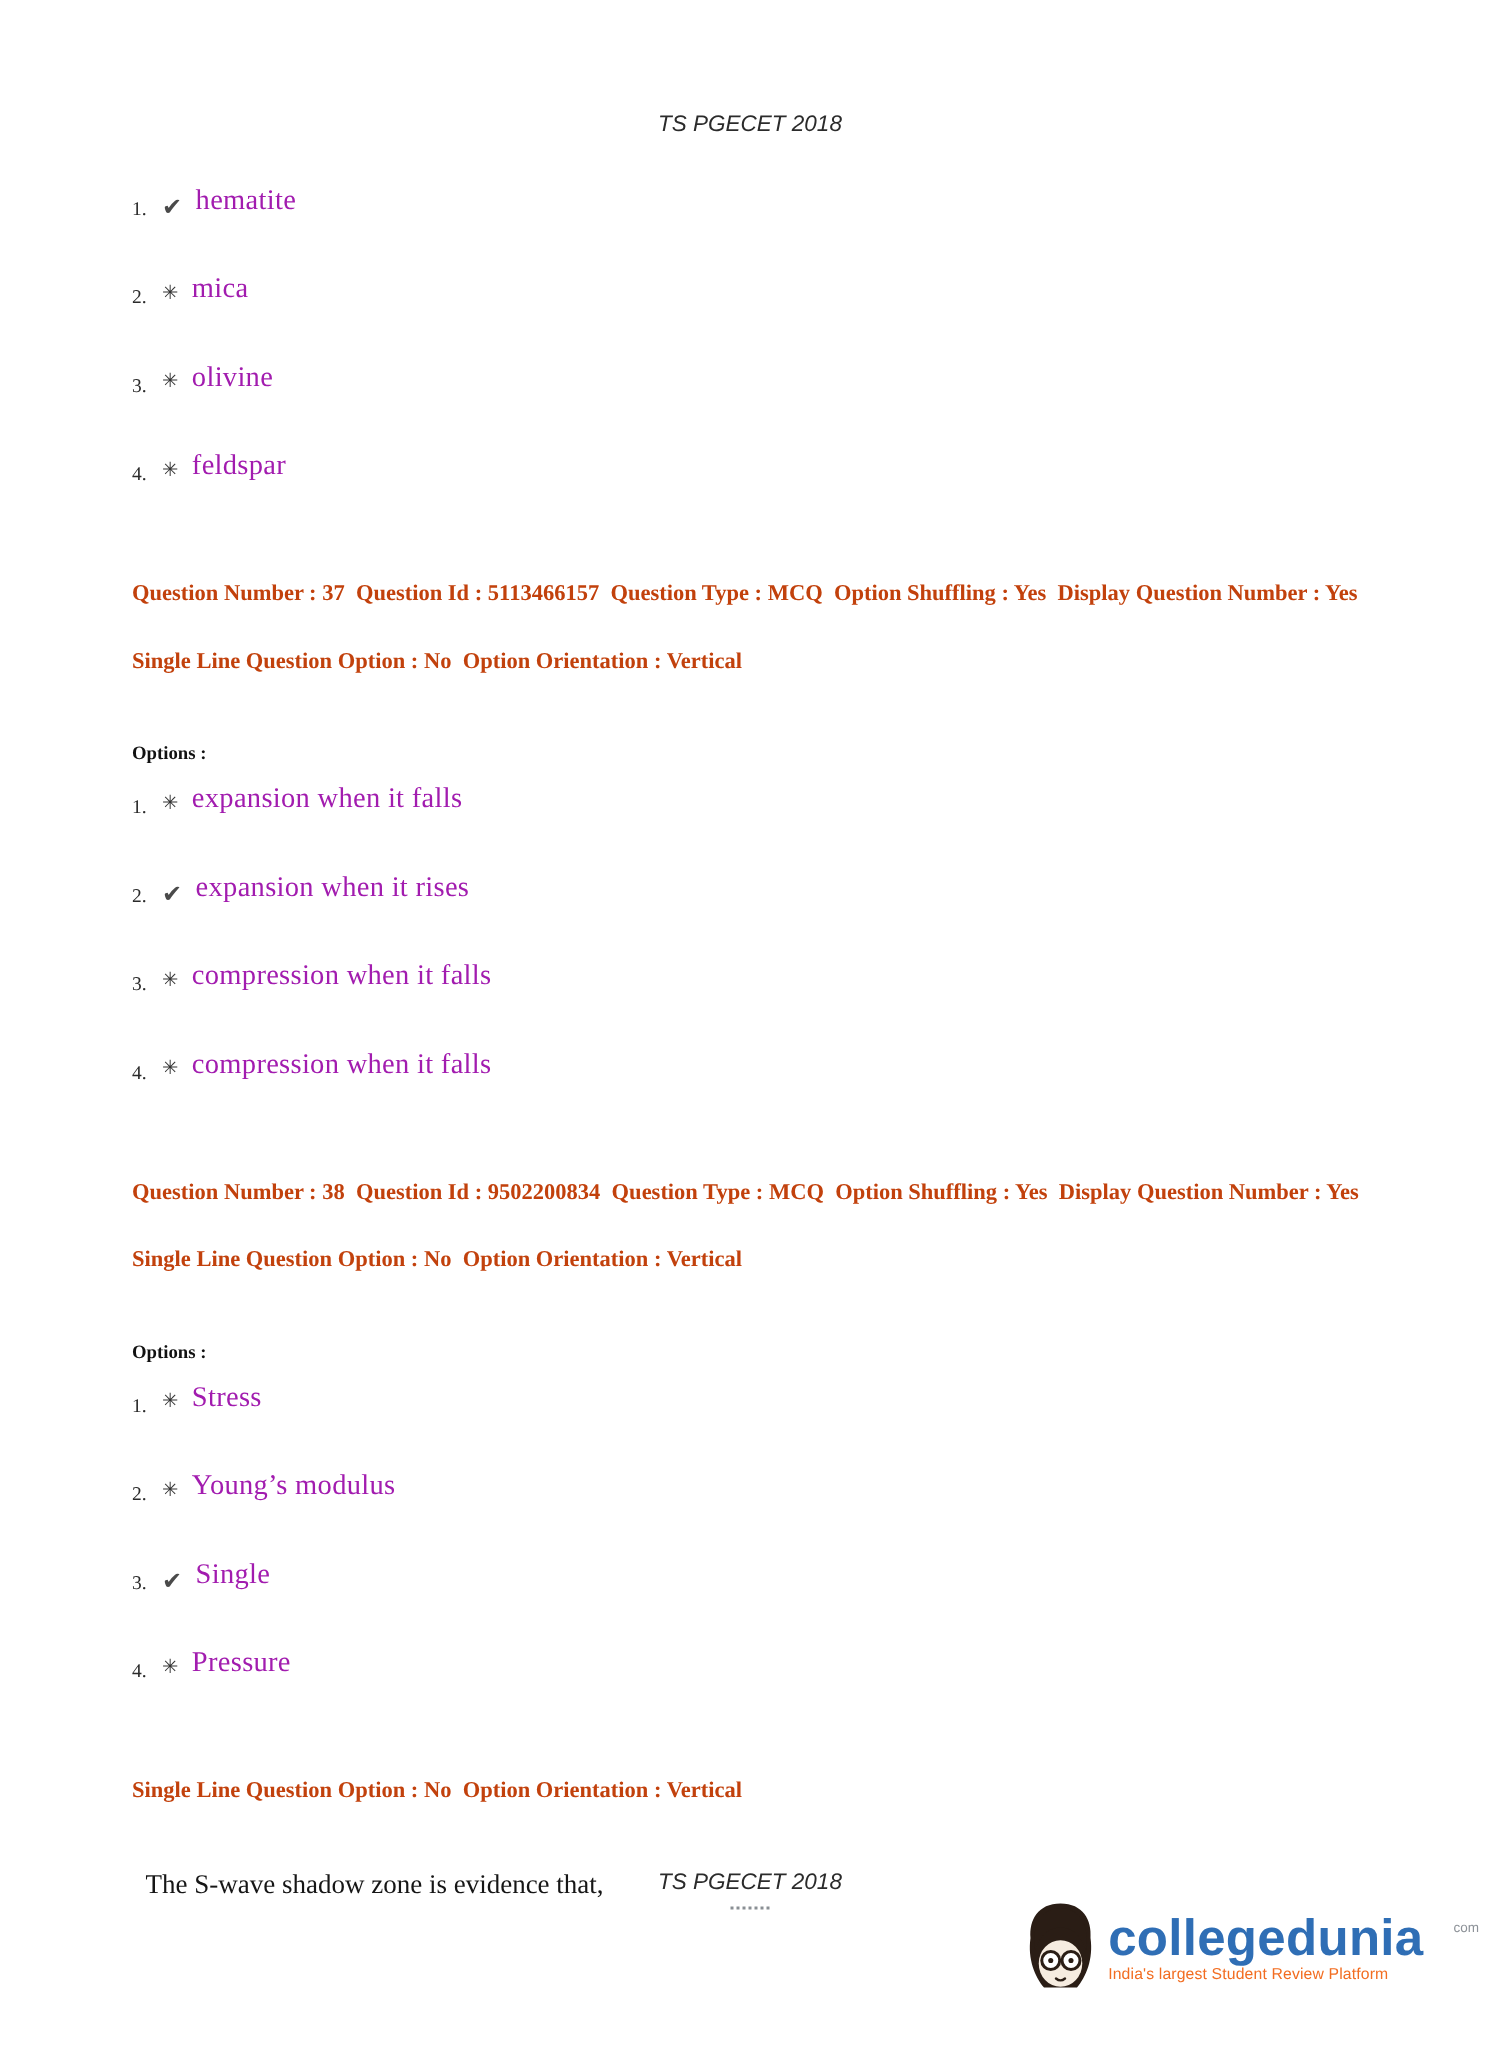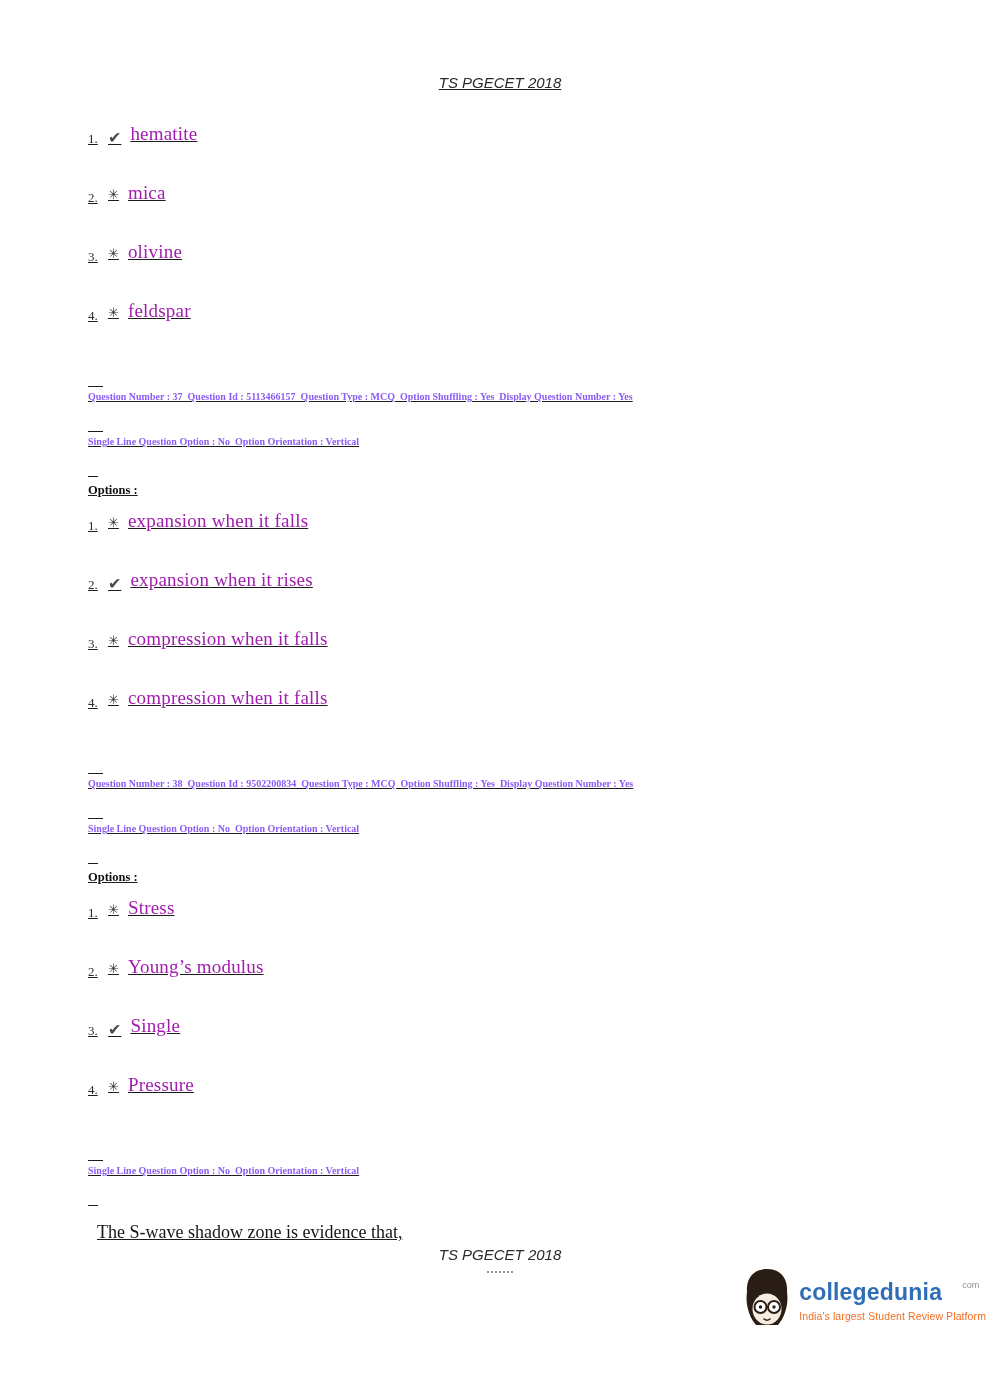--- a/index.html
+++ b/index.html
@@ -4,21 +4,20 @@
 <style>
   html, body { margin: 0; padding: 0; background: #ffffff; }
   .page {
     position: relative;
     width: 1000px;
     height: 1375px;
     background: #ffffff;
     overflow: hidden;
     font-family: "Liberation Serif", serif;
     color: #1c1c1c;
-    text-decoration: underline;
   }
   .page-header {
     padding-top: 74px;
     text-align: center;
     font-family: "Liberation Sans", sans-serif;
     font-style: italic;
     font-size: 15px;
     color: #2b2b2b;
   }
   .lead-options { margin: 32px 0 0 88px; }
@@ -44,33 +43,33 @@
   .marker.correct { font-size: 16px; color: #4a4a4a; }
   .marker.wrong   { font-size: 13px; color: #333333; }
   .opt-text {
     font-size: 19px;
     color: #a21caf;
     letter-spacing: 0.2px;
   }
   .question-block { margin: 14px 0 0 88px; }
   .q-meta {
     font-weight: bold;
-    font-size: 10px;
+    font-size: 15px;
     line-height: 15px;
     white-space: pre-wrap;
-    color: #8b5cf6;
+    color: #c2410c;
   }
   .q-text {
     margin-top: 14px;
     margin-left: 9px;
     font-size: 18px;
     color: #161616;
   }
   .options-label {
-    margin-top: 4px;
+    margin-top: 16px;
     font-weight: bold;
     font-size: 12.5px;
     color: #111111;
   }
   .q-options { margin-top: 12px; }
   .page-footer {
     position: absolute;
     top: 1246px;
     left: 0;
     width: 100%;
@@ -94,21 +93,21 @@
     right: 14px;
     display: flex;
     align-items: center;
     gap: 9px;
   }
   .logo-text { display: flex; flex-direction: column; }
   .brand-line { display: flex; align-items: flex-start; }
   .brand-name {
     font-family: "Liberation Sans", sans-serif;
     font-weight: bold;
-    font-size: 23px;
+    font-size: 34px;
     line-height: 30px;
     color: #2f6eb5;
     letter-spacing: 0.2px;
   }
   .brand-suffix {
     font-family: "Liberation Sans", sans-serif;
     font-size: 9px;
     color: #8d9298;
     margin-left: 20px;
     margin-top: 3px;

